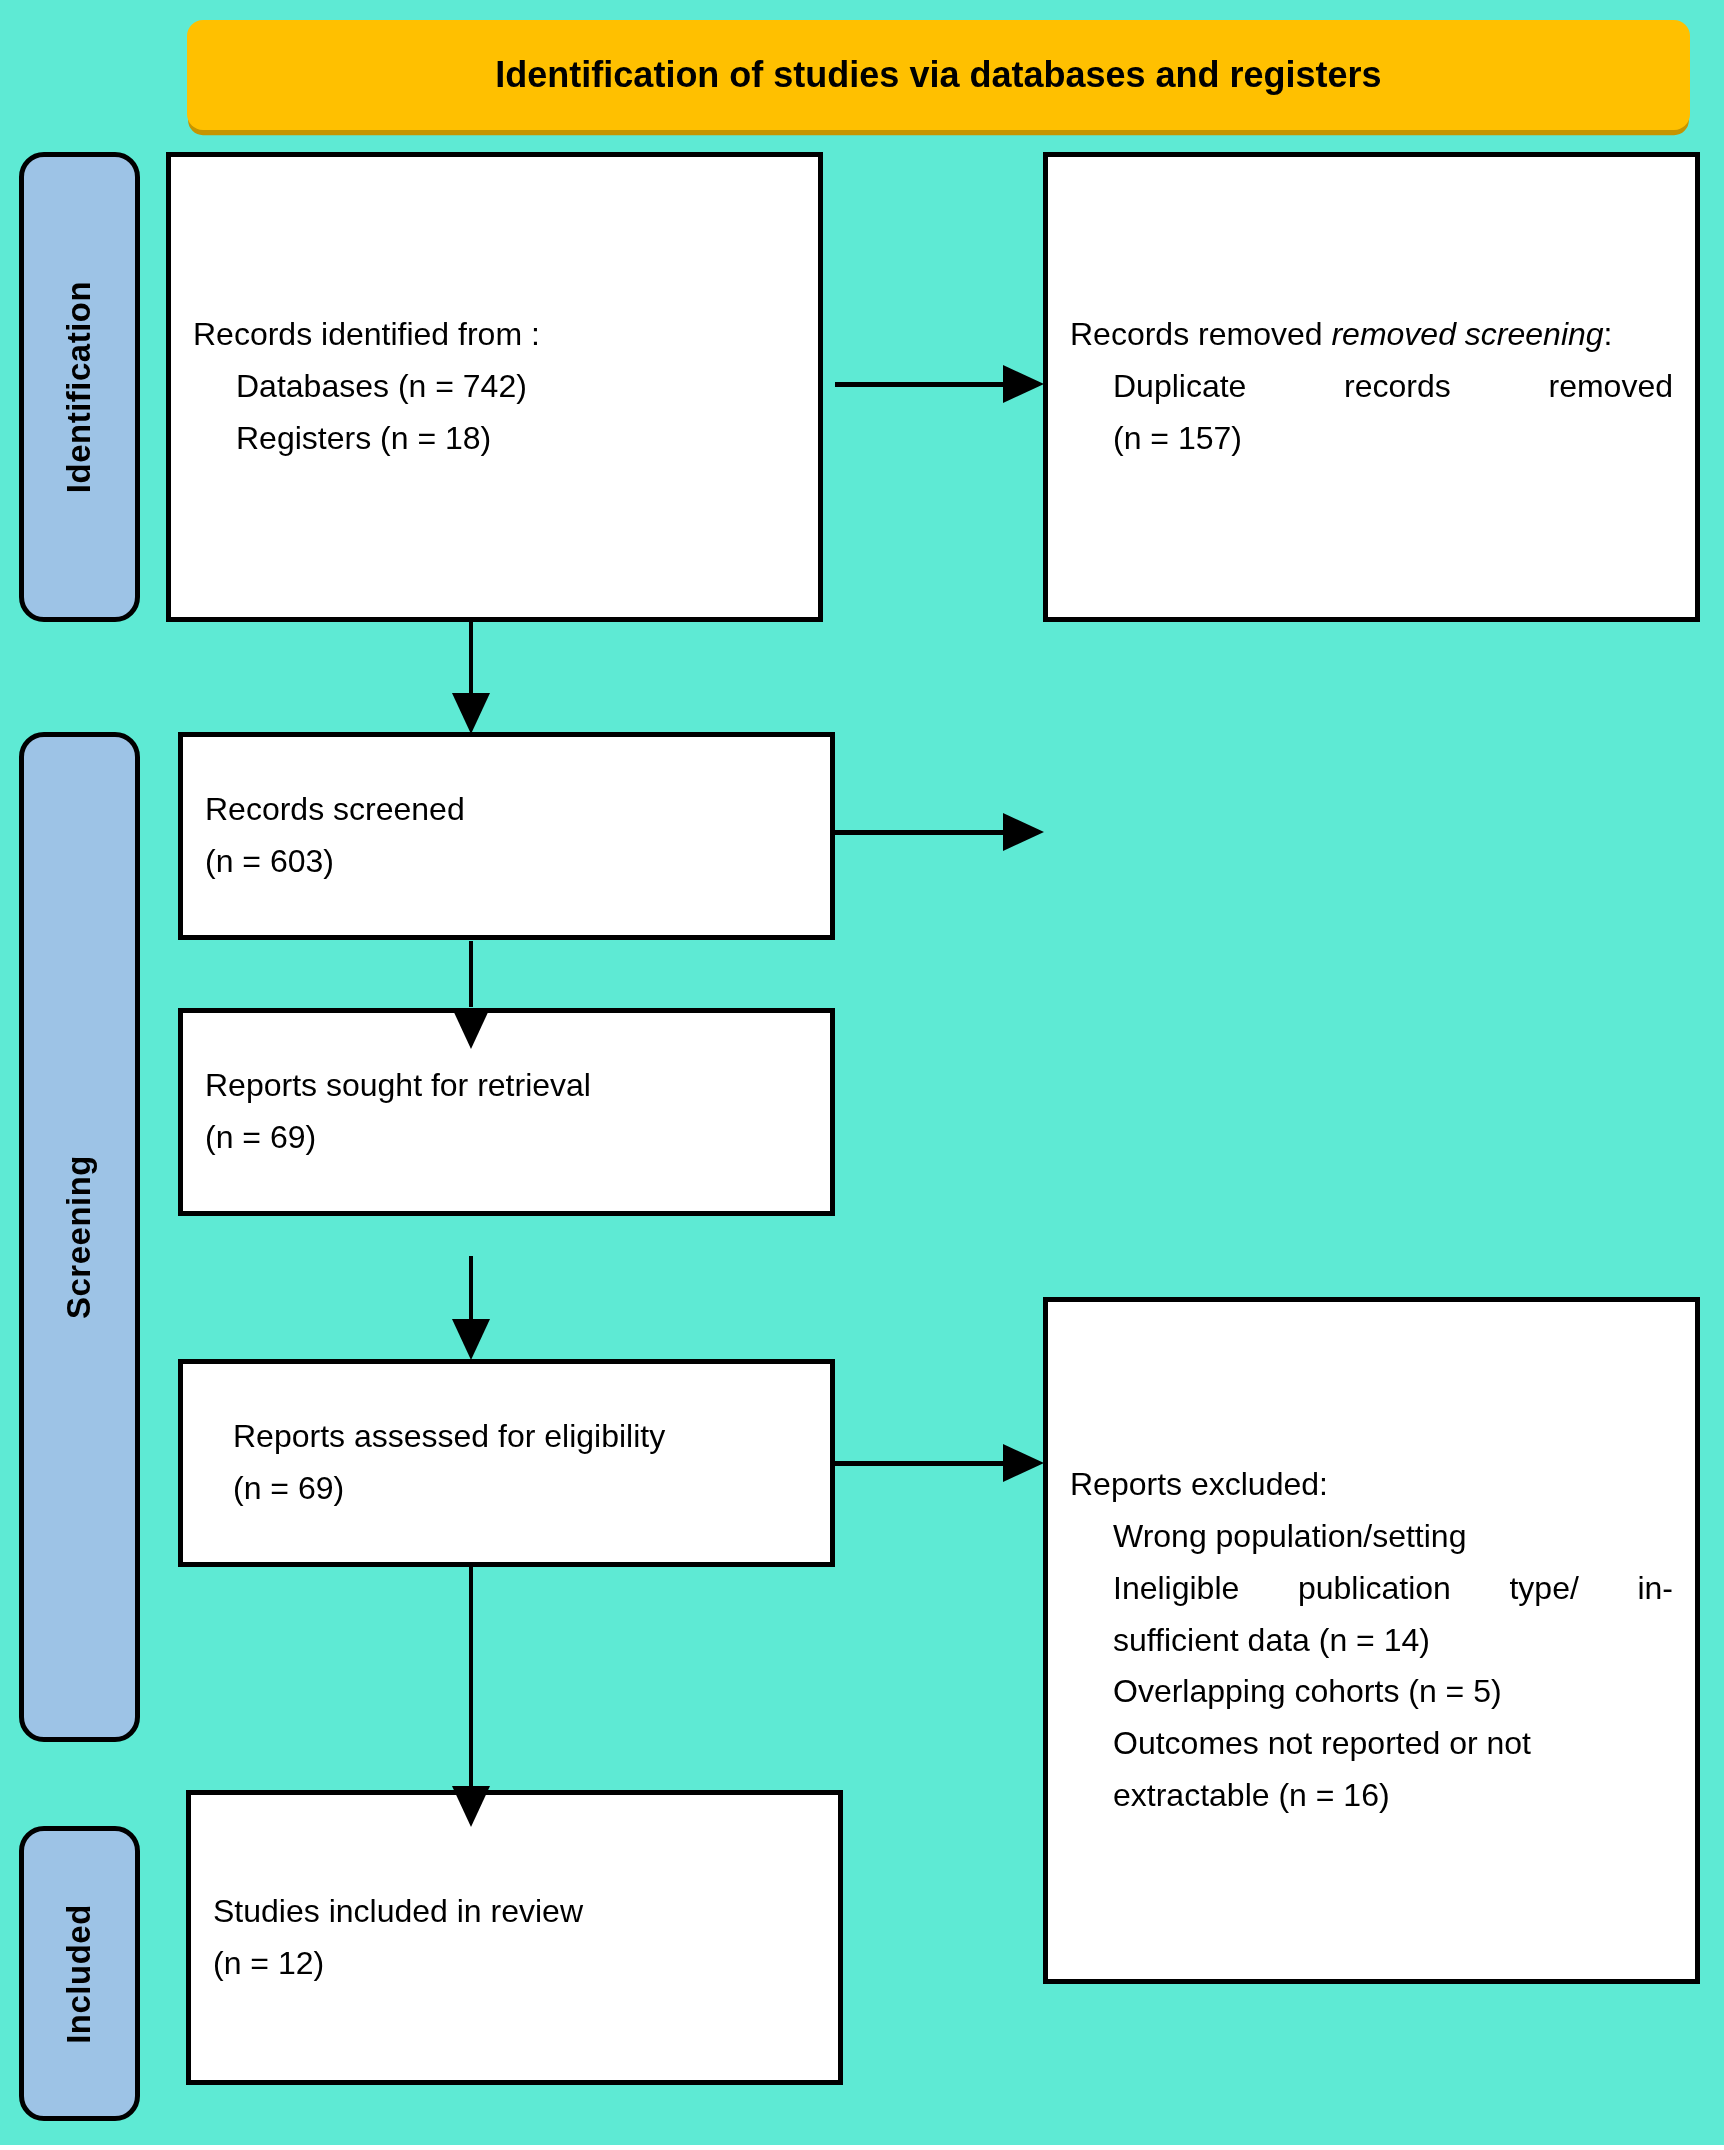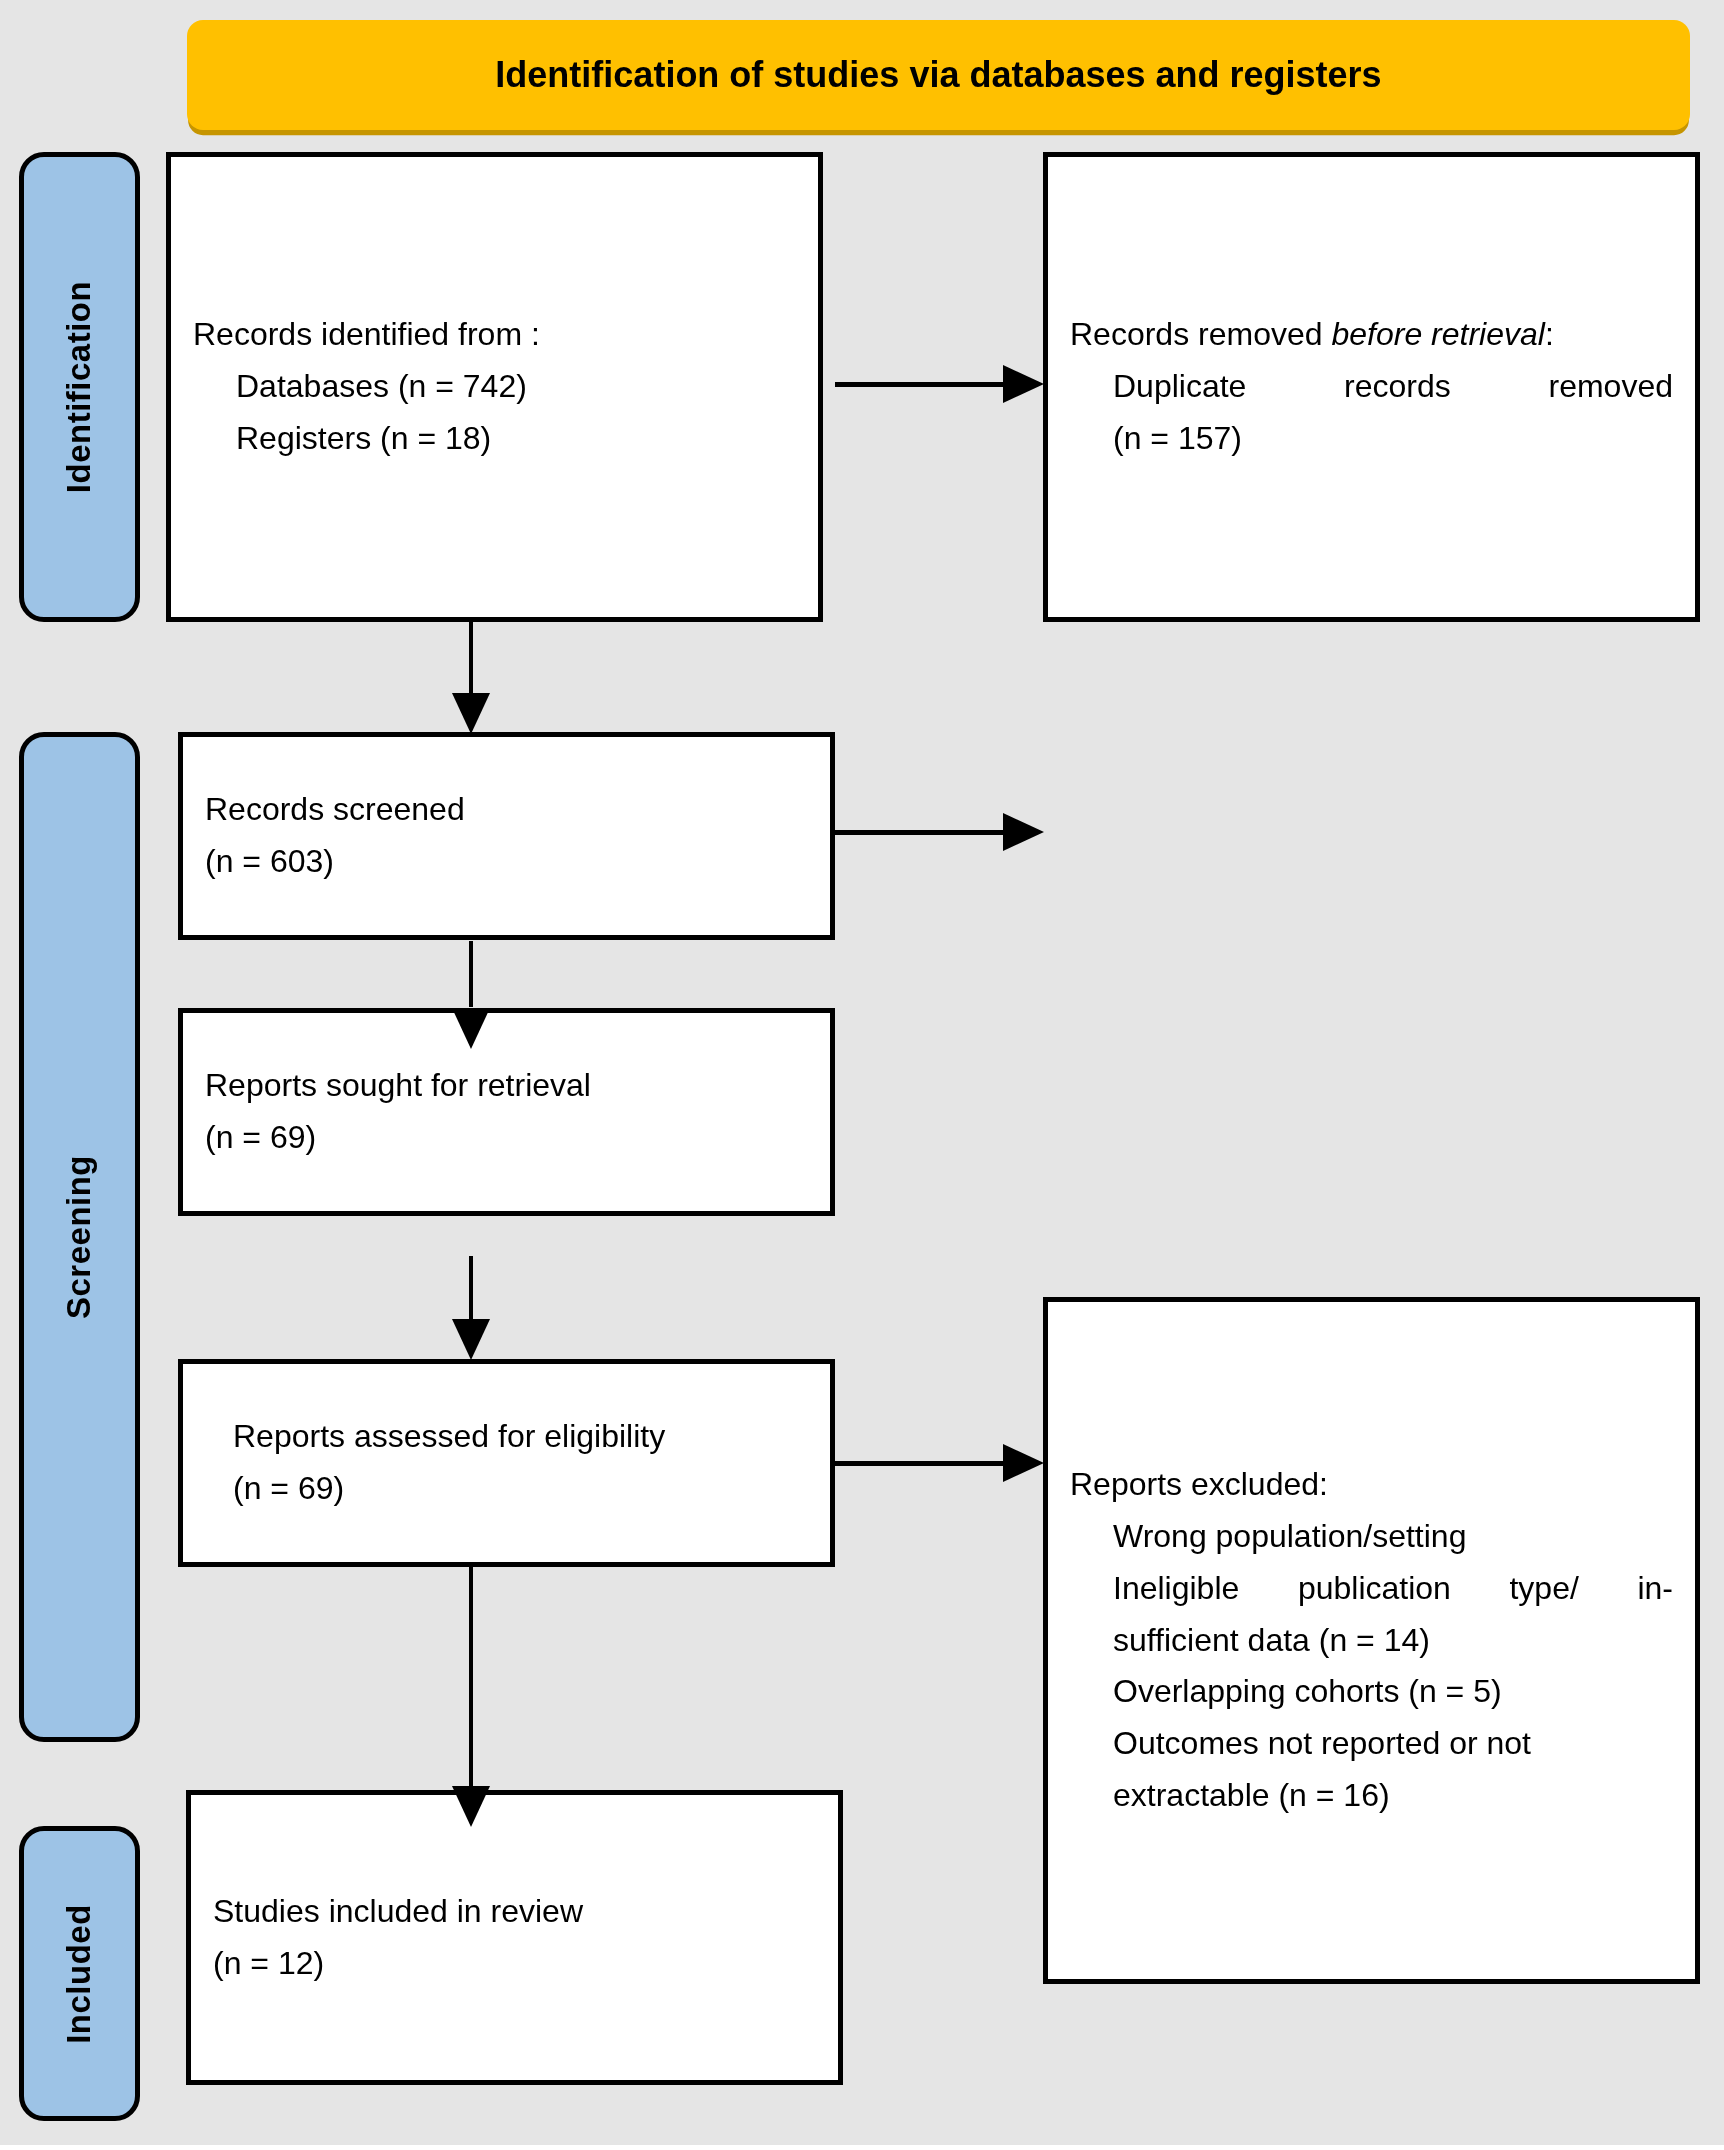--- a/index.html
+++ b/index.html
@@ -7,21 +7,21 @@
     padding: 0;
     background: #ffffff;
   }
   body {
     font-family: "Liberation Sans", sans-serif;
   }
   #canvas {
     position: relative;
     width: 1724px;
     height: 2145px;
-    background: #e5e5e5;
+    background: #5eead4;
     overflow: hidden;
   }
 
   
   .header-banner {
     position: absolute;
     left: 187px;
     top: 20px;
     width: 1503px;
     height: 110px;
@@ -183,21 +183,21 @@
   <div class="flow-box" id="box-identified">
     <div class="flow-text">
       <span>Records identified from :</span>
       <span class="indent">Databases (n = 742)</span>
       <span class="indent">Registers (n = 18)</span>
     </div>
   </div>
 
   <div class="flow-box" id="box-removed">
     <div class="flow-text">
-      <span class="justify-last-left" style="padding-left:0"><span>Records removed </span><em>before retrieval</em><span>:</span></span>
+      <span class="justify-last-left" style="padding-left:0"><span>Records removed </span><em>removed screening</em><span>:</span></span>
       <span class="justify">Duplicate records removed</span>
       <span class="indent">(n = 157)</span>
     </div>
   </div>
 
   <div class="flow-box" id="box-screened">
     <div class="flow-text">
       <span>Records screened</span><br>
       <span>(n = 603)</span>
     </div>

